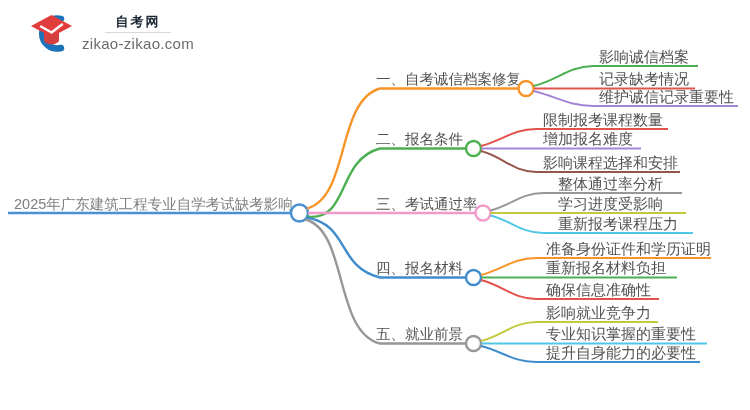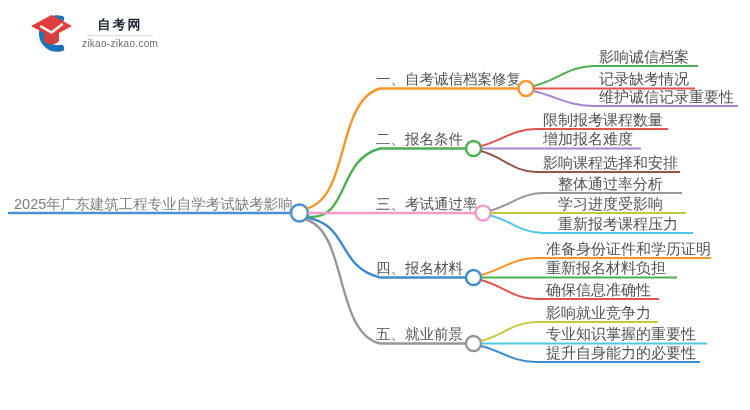--- a/index.html
+++ b/index.html
@@ -16,21 +16,21 @@
   .logo{
     position:absolute;left:28px;top:12px;display:flex;align-items:center;gap:6px;
   }
   .logo-text{display:flex;flex-direction:column;align-items:center;}
   .logo-title{
     font-size:13px;font-weight:bold;color:#1b2734;letter-spacing:2px;line-height:1.2;
     white-space:nowrap;
     text-align:right;
   }
   .logo-divider{width:66px;height:1px;background:#d9d9d9;margin:2px 0 2px 0;}
-  .logo-domain{font-size:10px;color:#6b6b6b;letter-spacing:0.3px;white-space:nowrap;}
+  .logo-domain{font-size:15px;color:#6b6b6b;letter-spacing:0.3px;white-space:nowrap;}
 </style>
 </head>
 <body>
 
 <div class="stage">
 
   <svg class="map" width="750" height="410" viewBox="0 0 750 410">
 
     <path d="M8,213 H291" fill="none" stroke-width="2.5" stroke="#4a90d2"></path>
     <text class="root-title" x="14" y="208.5">2025年广东建筑工程专业自学考试缺考影响</text>

